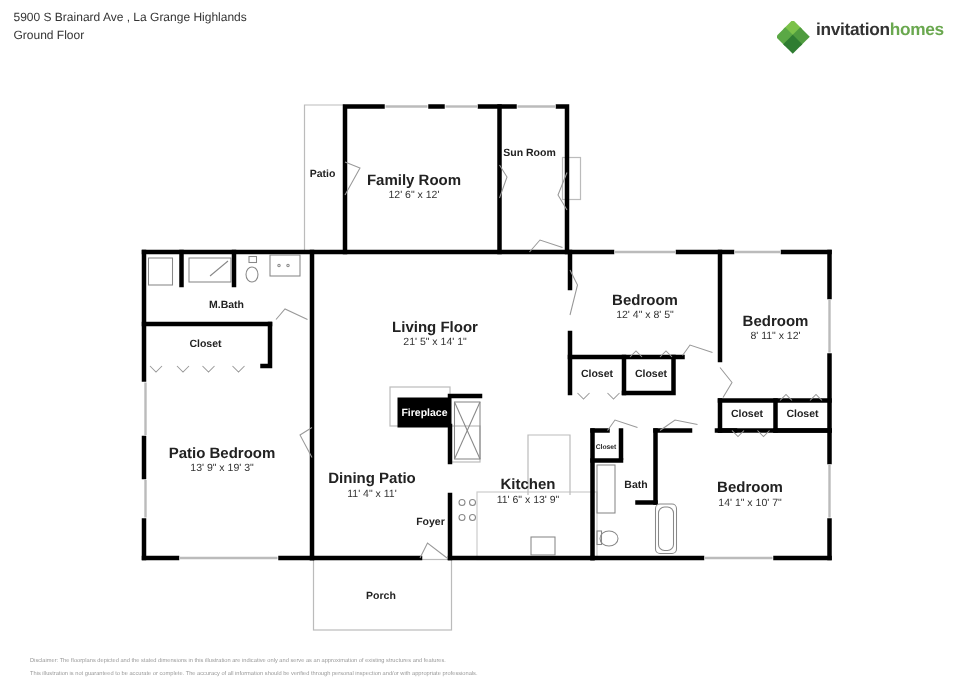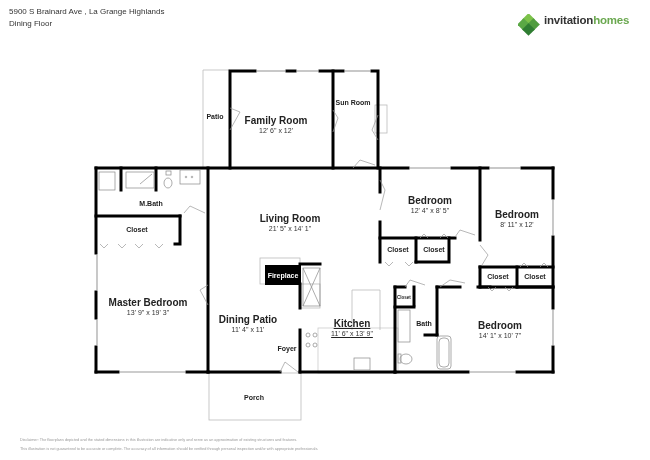--- a/index.html
+++ b/index.html
@@ -16,21 +16,21 @@
   .sm .n{font-size:7px;}
   .xs .n{font-size:4.5px;}
   .fire{position:absolute;left:265px;top:265px;width:36px;height:20px;background:#000;color:#fff;font-size:7px;font-weight:bold;display:flex;align-items:center;justify-content:center;}
   .disc{position:absolute;left:20px;font-size:3.8px;color:#999;white-space:nowrap;}
   #disc1{top:438px;} #disc2{top:447px;}
 </style>
 </head>
 <body>
 
 <div class="hdr" id="addr">5900 S Brainard Ave , La Grange Highlands</div>
-<div class="hdr" id="floor">Dining Floor</div>
+<div class="hdr" id="floor">Ground Floor</div>
 
 <div class="logo">
   <svg width="22" height="22" viewBox="0 0 22 22">
     <rect x="6" y="1" width="9" height="9" transform="rotate(45 10.5 5.5)" fill="#7cc24a"></rect>
     <rect x="1" y="6" width="9" height="9" transform="rotate(45 5.5 10.5)" fill="#5aa845"></rect>
     <rect x="11" y="6" width="9" height="9" transform="rotate(45 15.5 10.5)" fill="#4f9c3f"></rect>
     <rect x="6" y="11" width="9" height="9" transform="rotate(45 10.5 15.5)" fill="#2f7d32"></rect>
   </svg>
   <span class="logo-text"><span class="logo-a">invitation</span><span class="logo-b">homes</span></span>
 </div>
@@ -174,36 +174,36 @@
 <div class="lbl sm" style="left:353px;top:99px;">
     <span class="n">Sun Room</span>
   </div>
 <div class="lbl sm" style="left:151px;top:200px;">
     <span class="n">M.Bath</span>
   </div>
 <div class="lbl sm" style="left:137px;top:226px;">
     <span class="n">Closet</span>
   </div>
 <div class="lbl" style="left:148px;top:297px;">
-    <span class="n">Master Bedroom</span>
+    <span class="n">Patio Bedroom</span>
     <span class="d">13' 9" x 19' 3"</span>
   </div>
 <div class="lbl" style="left:290px;top:213px;">
-    <span class="n">Living Room</span>
+    <span class="n">Living Floor</span>
     <span class="d">21' 5" x 14' 1"</span>
   </div>
 <div class="fire">Fireplace</div>
 <div class="lbl" style="left:248px;top:314px;">
     <span class="n">Dining Patio</span>
     <span class="d">11' 4" x 11'</span>
   </div>
 <div class="lbl sm" style="left:287px;top:345px;">
     <span class="n">Foyer</span>
   </div>
-<div class="lbl" style="left:352px;top:318px;text-decoration:underline;">
+<div class="lbl" style="left:352px;top:318px;">
     <span class="n">Kitchen</span>
     <span class="d">11' 6" x 13' 9"</span>
   </div>
 <div class="lbl sm" style="left:254px;top:394px;">
     <span class="n">Porch</span>
   </div>
 <div class="lbl" style="left:430px;top:195px;">
     <span class="n">Bedroom</span>
     <span class="d">12' 4" x 8' 5"</span>
   </div>

